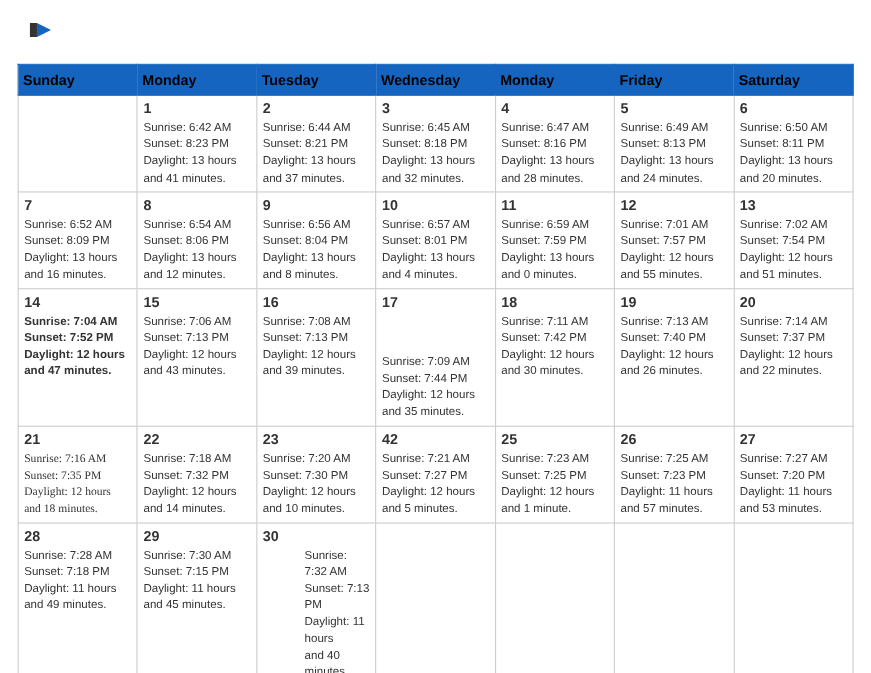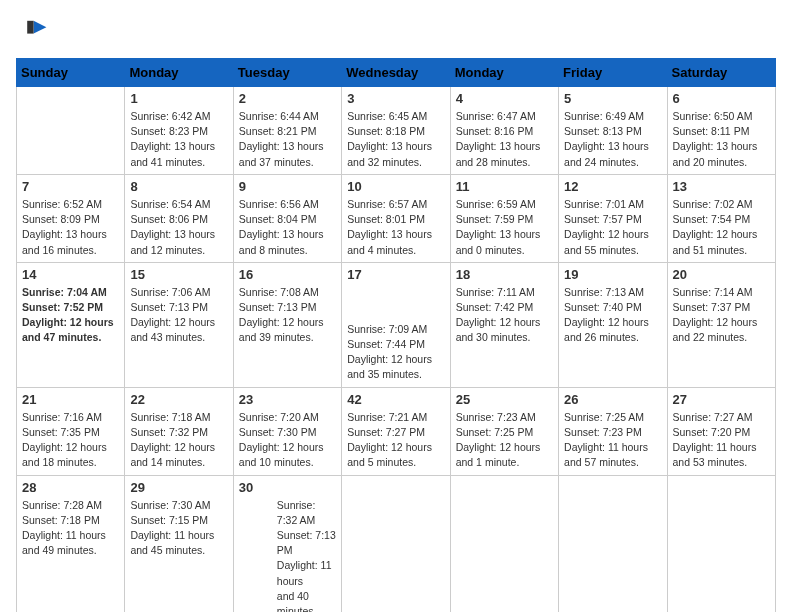--- a/index.html
+++ b/index.html
@@ -258,21 +258,21 @@
           <span class="day-number">20</span>
           <div class="day-info" style="white-space: pre-line;">Sunrise: 7:14 AM
 Sunset: 7:37 PM
 Daylight: 12 hours
 and 22 minutes.</div>
         </td>
       </tr>
       <tr>
         <td>
           <span class="day-number">21</span>
-          <div class="day-info" style="white-space: pre-line;">Sunrise: 7:16 AM
+          <div class="day-info" style="white-space: pre-line; font-family: Liberation Serif, serif;">Sunrise: 7:16 AM
 Sunset: 7:35 PM
 Daylight: 12 hours
 and 18 minutes.</div>
         </td>
         <td>
           <span class="day-number">22</span>
           <div class="day-info" style="white-space: pre-line;">Sunrise: 7:18 AM
 Sunset: 7:32 PM
 Daylight: 12 hours
 and 14 minutes.</div>

